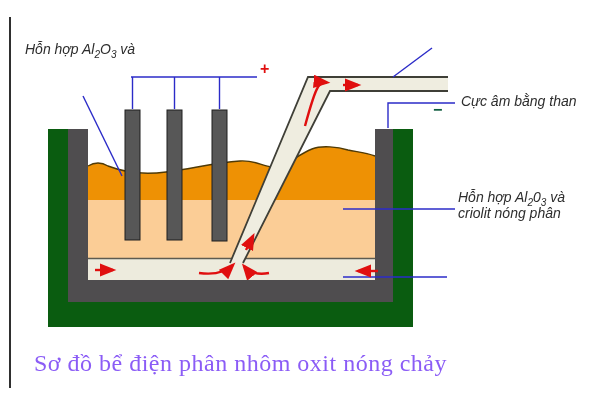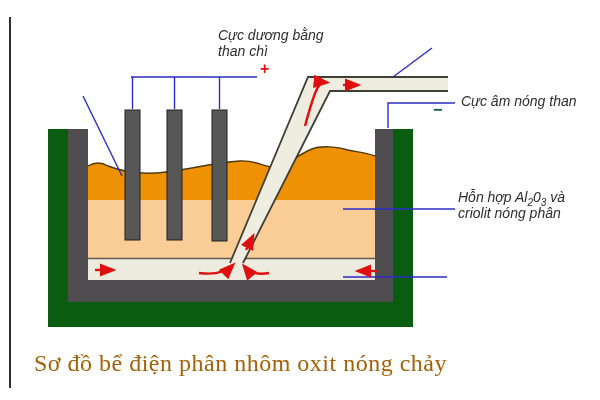--- a/index.html
+++ b/index.html
@@ -6,21 +6,21 @@
   #stage{position:relative;width:600px;height:400px;background:#ffffff;overflow:hidden;
          font-family:"Liberation Sans","DejaVu Sans",sans-serif;}
   #diagram-svg{position:absolute;left:0;top:0;}
   .lbl{position:absolute;font-style:italic;font-size:14px;line-height:16px;
        color:#2d2d2d;white-space:nowrap;}
   .lbl sub{font-size:10px;line-height:0;}
   .sign{position:absolute;font-weight:bold;font-size:16px;line-height:16px;font-style:normal;}
   #plus-sign{left:260px;top:61px;color:#e00f0f;}
   #minus-sign{left:433px;top:102px;color:#0d5c3e;}
   #caption{position:absolute;left:34px;top:350px;font-family:"Liberation Serif","DejaVu Serif",serif;
-           font-size:24px;color:#a16207;letter-spacing:0.5px;white-space:nowrap;}
+           font-size:24px;color:#8b5cf6;letter-spacing:0.5px;white-space:nowrap;}
   #page-border-line{position:absolute;left:9px;top:17px;width:2px;height:371px;background:#2f2f2f;}
 </style>
 </head>
 <body>
 
 <div id="stage">
 
   <div id="page-border-line"></div>
 
   <svg id="diagram-svg" width="600" height="400" viewBox="0 0 600 400">
@@ -67,31 +67,28 @@
     <path d="M95,270 L113,270" fill="none" stroke-width="2.4" marker-end="url(#ah)" stroke="#e00f0f"></path>
     <path d="M199,273 Q222,276 233,265" fill="none" stroke-width="2.4" marker-end="url(#ah)" stroke="#e00f0f"></path>
     <path d="M269,273 Q252,276 244,266" fill="none" stroke-width="2.4" marker-end="url(#ah)" stroke="#e00f0f"></path>
     <path d="M246,250 L253,236" fill="none" stroke-width="2.4" marker-end="url(#ah)" stroke="#e00f0f"></path>
     <path d="M305,126 Q314,93 318,87 Q321,82 327,82.5" fill="none" stroke-width="2.4" marker-end="url(#ah)" stroke="#e00f0f"></path>
     <path d="M343,85 L358,85" fill="none" stroke-width="2.4" marker-end="url(#ah)" stroke="#e00f0f"></path>
     <path d="M378,271 L358,271" fill="none" stroke-width="2.4" marker-end="url(#ah)" stroke="#e00f0f"></path>
   </svg>
 
   <div class="lbl" style="left:25px;top:41px">
+    <div><span>Hỗn hợp Al</span><sub>2</sub><span>O</span><sub>3</sub><span> và</span></div>
   </div>
 
-  <div class="lbl" style="left:218px;top:27px">
-    <div>Cực dương bằng</div>
-    <div>than chì</div>
-  </div>
   <span class="sign" id="plus-sign">+</span>
 
 
   <div class="lbl" style="left:461px;top:93px">
-    <div>Cực âm nóng than</div>
+    <div>Cực âm bằng than</div>
   </div>
   <span class="sign" id="minus-sign">−</span>
 
   <div class="lbl" style="left:458px;top:189px">
     <div><span>Hỗn hợp Al</span><sub>2</sub><span>0</span><sub>3</sub><span> và</span></div>
     <div>criolit nóng phân</div>
   </div>
 
 
   <div id="caption">Sơ đồ bể điện phân nhôm oxit nóng chảy</div>

